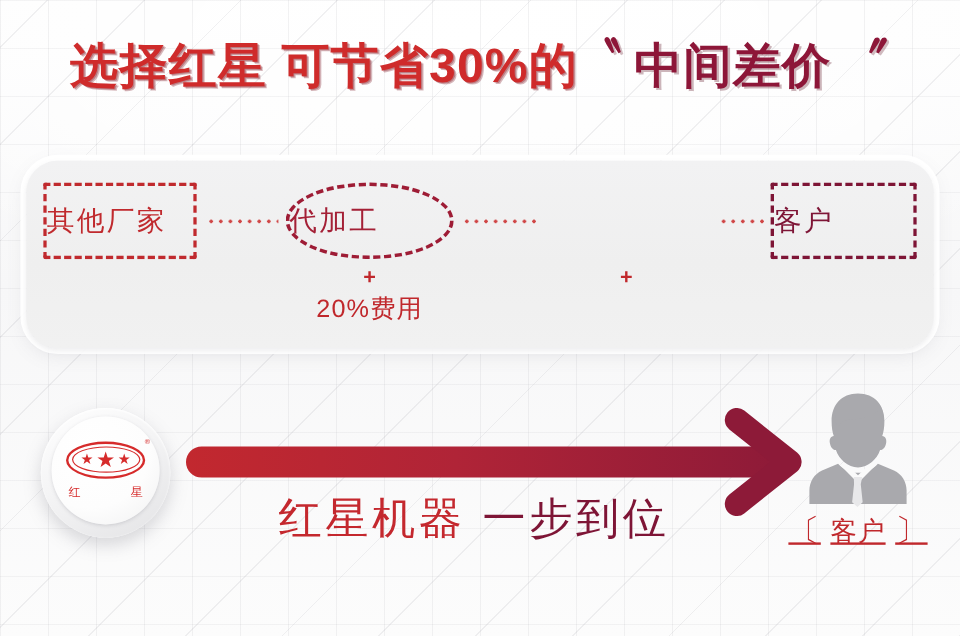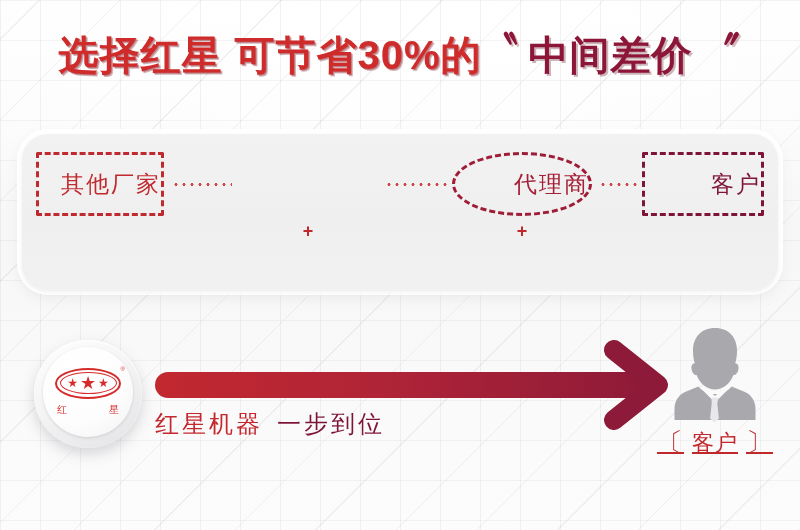--- a/index.html
+++ b/index.html
@@ -102,21 +102,21 @@
     position: absolute;
     inset: 0;
   }
 
   .node {
     position: absolute;
     top: 18px;
     height: 64px;
     display: flex;
     align-items: center;
-    justify-content: flex-end;
+    justify-content: flex-start;
     font-size: 23px;
     letter-spacing: 2px;
     box-sizing: border-box;
   }
   .node-rect {
     border: 3px dashed #c02a2e;
     border-radius: 2px;
     color: #c02a2e;
   }
   .node-rect.dark {
@@ -245,21 +245,22 @@
     top: 340px;
     width: 92px;
     height: 90px;
   }
 
   .tagline {
     position: absolute;
     left: 155px;
     top: 408px;
     width: 480px;
-    font-size: 24px;
+    text-align: center;
+    font-size: 36px;
     letter-spacing: 3px;
     white-space: nowrap;
   }
   .tagline .t-a { color: #c4282e; }
   .tagline .t-gap { display: inline-block; width: 14px; }
   .tagline .t-b { color: #7e1536; }
 
   .person {
     position: absolute;
     left: 663px;
@@ -303,35 +304,36 @@
 
   <div class="panel">
     <div class="chain">
 
       <div class="node node-rect" id="node-0">
         <span>其他厂家</span>
       </div>
 
       <div class="dots" id="dots-0"></div>
 
+      <div class="node node-ellipse" id="node-1">
+        <span>代加工</span>
+      </div>
 
       <div class="dots" id="dots-1"></div>
 
-      <div class="node node-ellipse" id="node-2">
-        <span>代理商</span>
-      </div>
 
       <div class="dots" id="dots-2"></div>
 
       <div class="node node-rect dark" id="node-3">
         <span>客户</span>
       </div>
 
       <div class="fee" id="fee-1">
         <span class="plus">+</span>
+        <span class="amount">20%费用</span>
       </div>
 
       <div class="fee" id="fee-2">
         <span class="plus">+</span>
       </div>
 
     </div>
   </div>
 
   <div class="badge">

